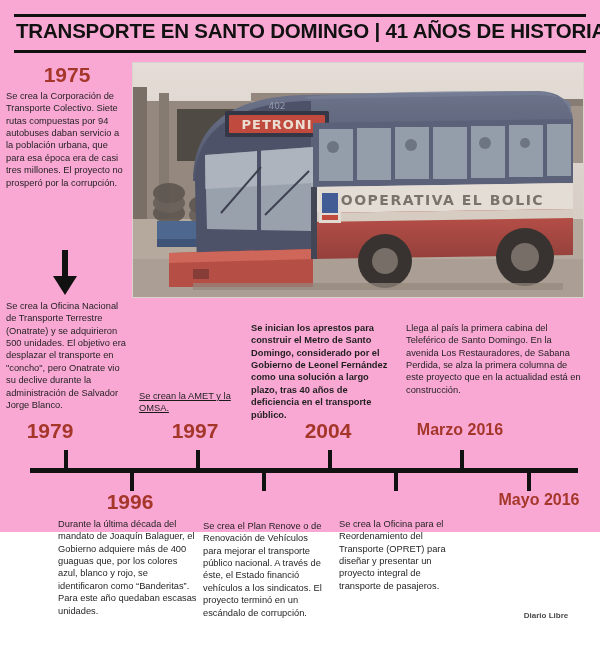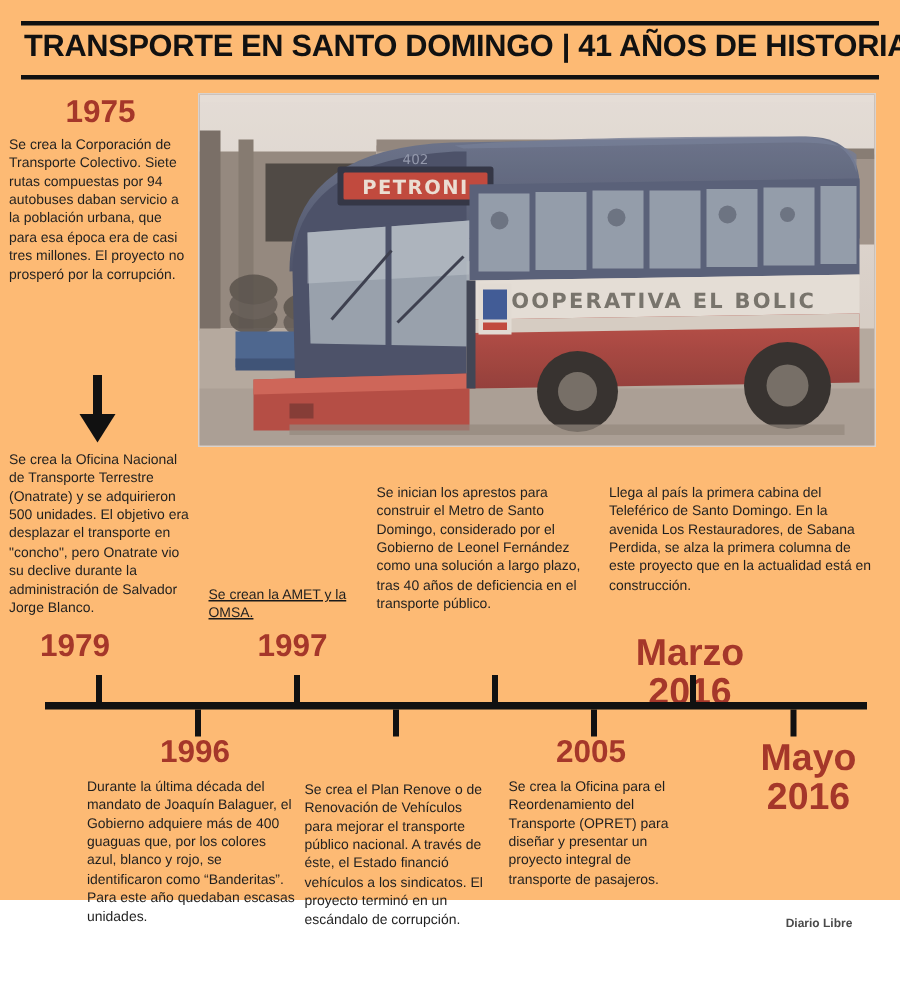--- a/index.html
+++ b/index.html
@@ -12,22 +12,22 @@
     height: 658px;
     font-family: "Liberation Sans", sans-serif;
     color: #1a1a1a;
     overflow: hidden;
     position: relative;
   }
 
   #infographic {
     position: relative;
     width: 600px;
-    height: 600px;
-    background: #fdba74;
+    height: 532px;
+    background: #f9a8d4;
   }
 
   
   .header {
     position: absolute;
     left: 0; top: 0;
     width: 600px;
   }
   .header-rule-top {
     position: absolute;
@@ -60,21 +60,21 @@
     position: absolute;
     text-align: center;
   }
   .year {
     color: #A5372A;
     font-weight: bold;
     line-height: 1.05;
     text-align: center;
   }
   .year.big { font-size: 21px; }
-  .year.mid { font-size: 25px; }
+  .year.mid { font-size: 16px; }
   .desc {
     font-size: 9.3px;
     line-height: 1.33;
     color: #1f1f1f;
     text-align: left;
   }
 
   
   .arrow {
     position: absolute;
@@ -263,50 +263,50 @@
   </div>
 
   <div class="block" style="left:6px; top:300px; width:122px;">
     <div class="desc">Se crea la Oficina Nacional de Transporte Terrestre (Onatrate) y se adquirieron 500 unidades. El objetivo era desplazar el transporte en "concho", pero Onatrate vio su declive durante la administración de Salvador Jorge Blanco.</div>
   </div>
 
   <div class="block" style="left:139px; top:390px; width:112px;text-decoration:underline;">
     <div class="desc">Se crean la AMET y la OMSA.</div>
   </div>
 
-  <div class="block" style="left:251px; top:322px; width:142px;">
+  <div class="block" style="left:251px; top:322px; width:142px;font-weight:bold;">
     <div class="desc">Se inician los aprestos para construir el Metro de Santo Domingo, considerado por el Gobierno de Leonel Fernández como una solución a largo plazo, tras 40 años de deficiencia en el transporte público.</div>
   </div>
 
   <div class="block" style="left:406px; top:322px; width:178px;">
     <div class="desc">Llega al país la primera cabina del Teleférico de Santo Domingo. En la avenida Los Restauradores, de Sabana Perdida, se alza la primera columna de este proyecto que en la actualidad está en construcción.</div>
   </div>
 
   <div class="block year big" style="left:8px; top:420px; width:84px;">1979</div>
 
   <div class="block year big" style="left:153px; top:420px; width:84px;">1997</div>
 
+  <div class="block year big" style="left:286px; top:420px; width:84px;">2004</div>
 
   <div class="block year mid" style="left:400px; top:422px; width:120px;">Marzo 2016</div>
 
   <div class="timeline-bar"></div>
 
   <div class="tick up" style="left:64px;"></div>
   <div class="tick down" style="left:130px;"></div>
   <div class="tick up" style="left:196px;"></div>
   <div class="tick down" style="left:262px;"></div>
   <div class="tick up" style="left:328px;"></div>
   <div class="tick down" style="left:394px;"></div>
   <div class="tick up" style="left:460px;"></div>
   <div class="tick down" style="left:527px;"></div>
 
   <div class="block year big" style="left:88px; top:491px; width:84px;">1996</div>
 
 
-  <div class="block year big" style="left:352px; top:491px; width:84px;">2005</div>
 
   <div class="block year mid" style="left:476px; top:492px; width:126px;">Mayo 2016</div>
 
   <div class="block" style="left:58px; top:518px; width:140px;">
     <div class="desc">Durante la última década del mandato de Joaquín Balaguer, el Gobierno adquiere más de 400 guaguas que, por los colores azul, blanco y rojo, se identificaron como “Banderitas”. Para este año quedaban escasas unidades.</div>
   </div>
 
   <div class="block" style="left:203px; top:520px; width:120px;">
     <div class="desc">Se crea el Plan Renove o de Renovación de Vehículos para mejorar el transporte público nacional. A través de éste, el Estado financió vehículos a los sindicatos. El proyecto terminó en un escándalo de corrupción.</div>
   </div>

